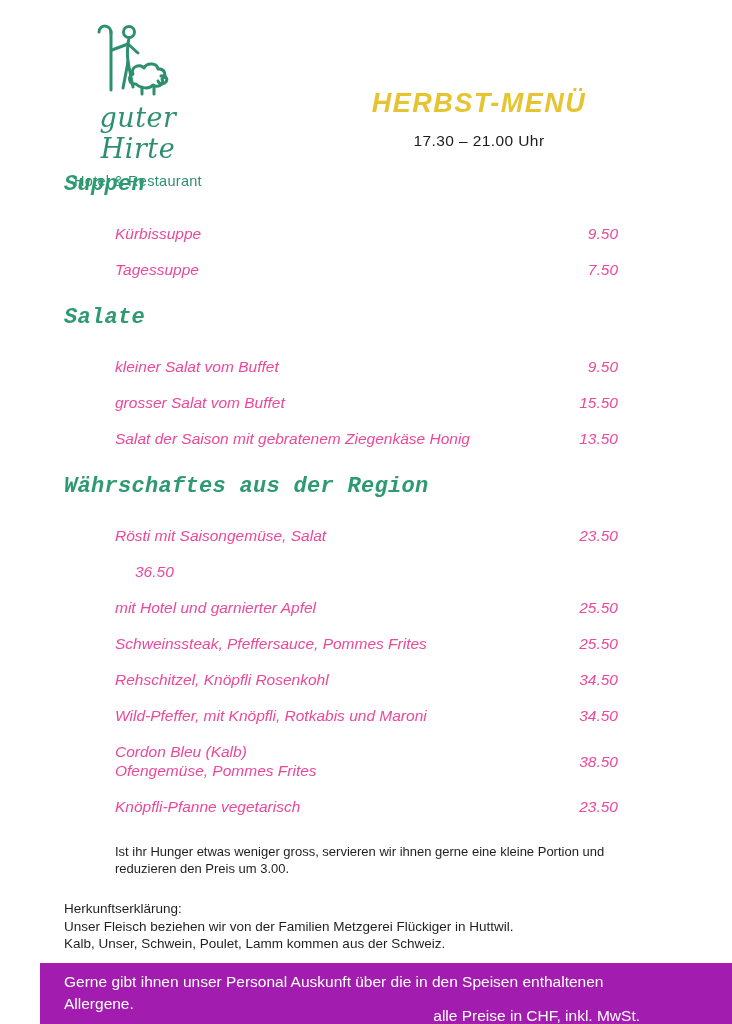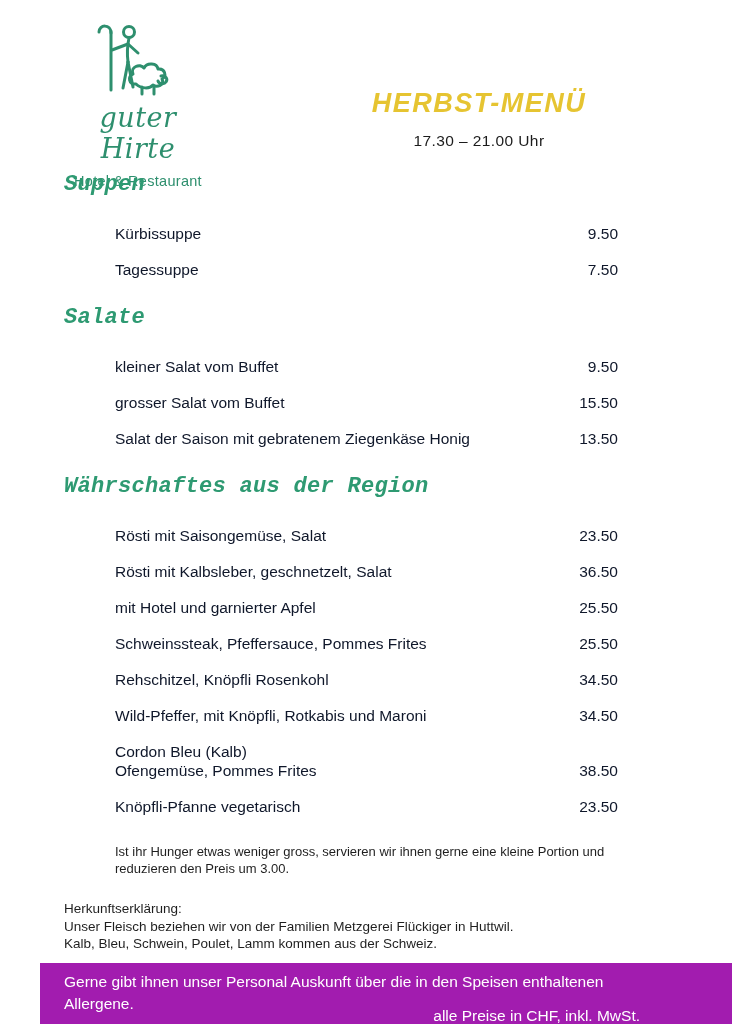--- a/index.html
+++ b/index.html
@@ -16,22 +16,22 @@
   
   .title-block { position:absolute; left:339px; top:88px; width:280px; text-align:center; }
   .menu-title { font-size:27px; font-weight:bold; font-style:italic; color:#e6c431; letter-spacing:1.5px; }
   .menu-hours { margin-top:13px; font-size:15.5px; color:#1c1c1c; letter-spacing:0.4px; }
 
   
   .menu-body { position:absolute; left:0; right:0; top:172px; }
   .section-heading { font-family:Liberation Mono, monospace; font-style:italic; font-weight:bold;
                      font-size:22px; color:#2e9a72; margin:26px 0 27px 64px; letter-spacing:0.3px; }
   .menu-section:first-child .section-heading { margin-top:0; }
-  .menu-item { display:flex; justify-content:space-between; align-items:flex-end;
-               margin:0 114px 17px 115px; font-size:15.5px; color:#0f172a; line-height:19px; }
+  .menu-item { display:flex; justify-content:space-between; align-items:center;
+               margin:0 114px 17px 115px; font-size:15.5px; color:#ec4899; line-height:19px;font-style:italic; }
   .item-price { white-space:nowrap; padding-left:20px; }
 
   
   .small-note { margin:27px 0 0 115px; max-width:535px; font-size:13px; color:#1f1f1f; line-height:17px; }
   .origin { margin:23px 0 0 64px; font-size:13.5px; color:#1f1f1f; line-height:17.5px; }
 
   
   .footer { position:absolute; left:40px; right:0; top:963px; height:71px; background:#a21caf; color:#ffffff; }
   .footer-text { position:absolute; left:24px; top:8px; width:578px; font-size:15.5px; line-height:22px; }
   .footer-price { position:absolute; right:92px; bottom:9px; font-size:15.5px; }
@@ -106,23 +106,20 @@
       </section>
       <section class="menu-section">
         <h2 class="section-heading">Währschaftes aus der Region</h2>
         <div class="menu-item">
           <div class="item-name">
             <div>Rösti mit Saisongemüse, Salat</div>
           </div>
           <div class="item-price">23.50</div>
         </div>
         <div class="menu-item">
-          <div class="item-name">
-            <div>Rösti mit Kalbsleber, geschnetzelt, Salat</div>
-          </div>
           <div class="item-price">36.50</div>
         </div>
         <div class="menu-item">
           <div class="item-name">
             <div>mit Hotel und garnierter Apfel</div>
           </div>
           <div class="item-price">25.50</div>
         </div>
         <div class="menu-item">
           <div class="item-name">
@@ -153,21 +150,21 @@
           <div class="item-name">
             <div>Knöpfli-Pfanne vegetarisch</div>
           </div>
           <div class="item-price">23.50</div>
         </div>
       </section>
       <div class="small-note">Ist ihr Hunger etwas weniger gross, servieren wir ihnen gerne eine kleine Portion und reduzieren den Preis um 3.00.</div>
       <div class="origin">
         <div>Herkunftserklärung:</div>
         <div>Unser Fleisch beziehen wir von der Familien Metzgerei Flückiger in Huttwil.</div>
-        <div>Kalb, Bleu, Schwein, Poulet, Lamm kommen aus der Schweiz.</div>
+        <div>Kalb, Unser, Schwein, Poulet, Lamm kommen aus der Schweiz.</div>
       </div>
     </div>
 
   <div class="footer">
     <div class="footer-text">Gerne gibt ihnen unser Personal Auskunft über die in den Speisen enthaltenen Allergene.</div>
     <div class="footer-price">alle Preise in CHF, inkl. MwSt.</div>
   </div>
 
 </div>
 

